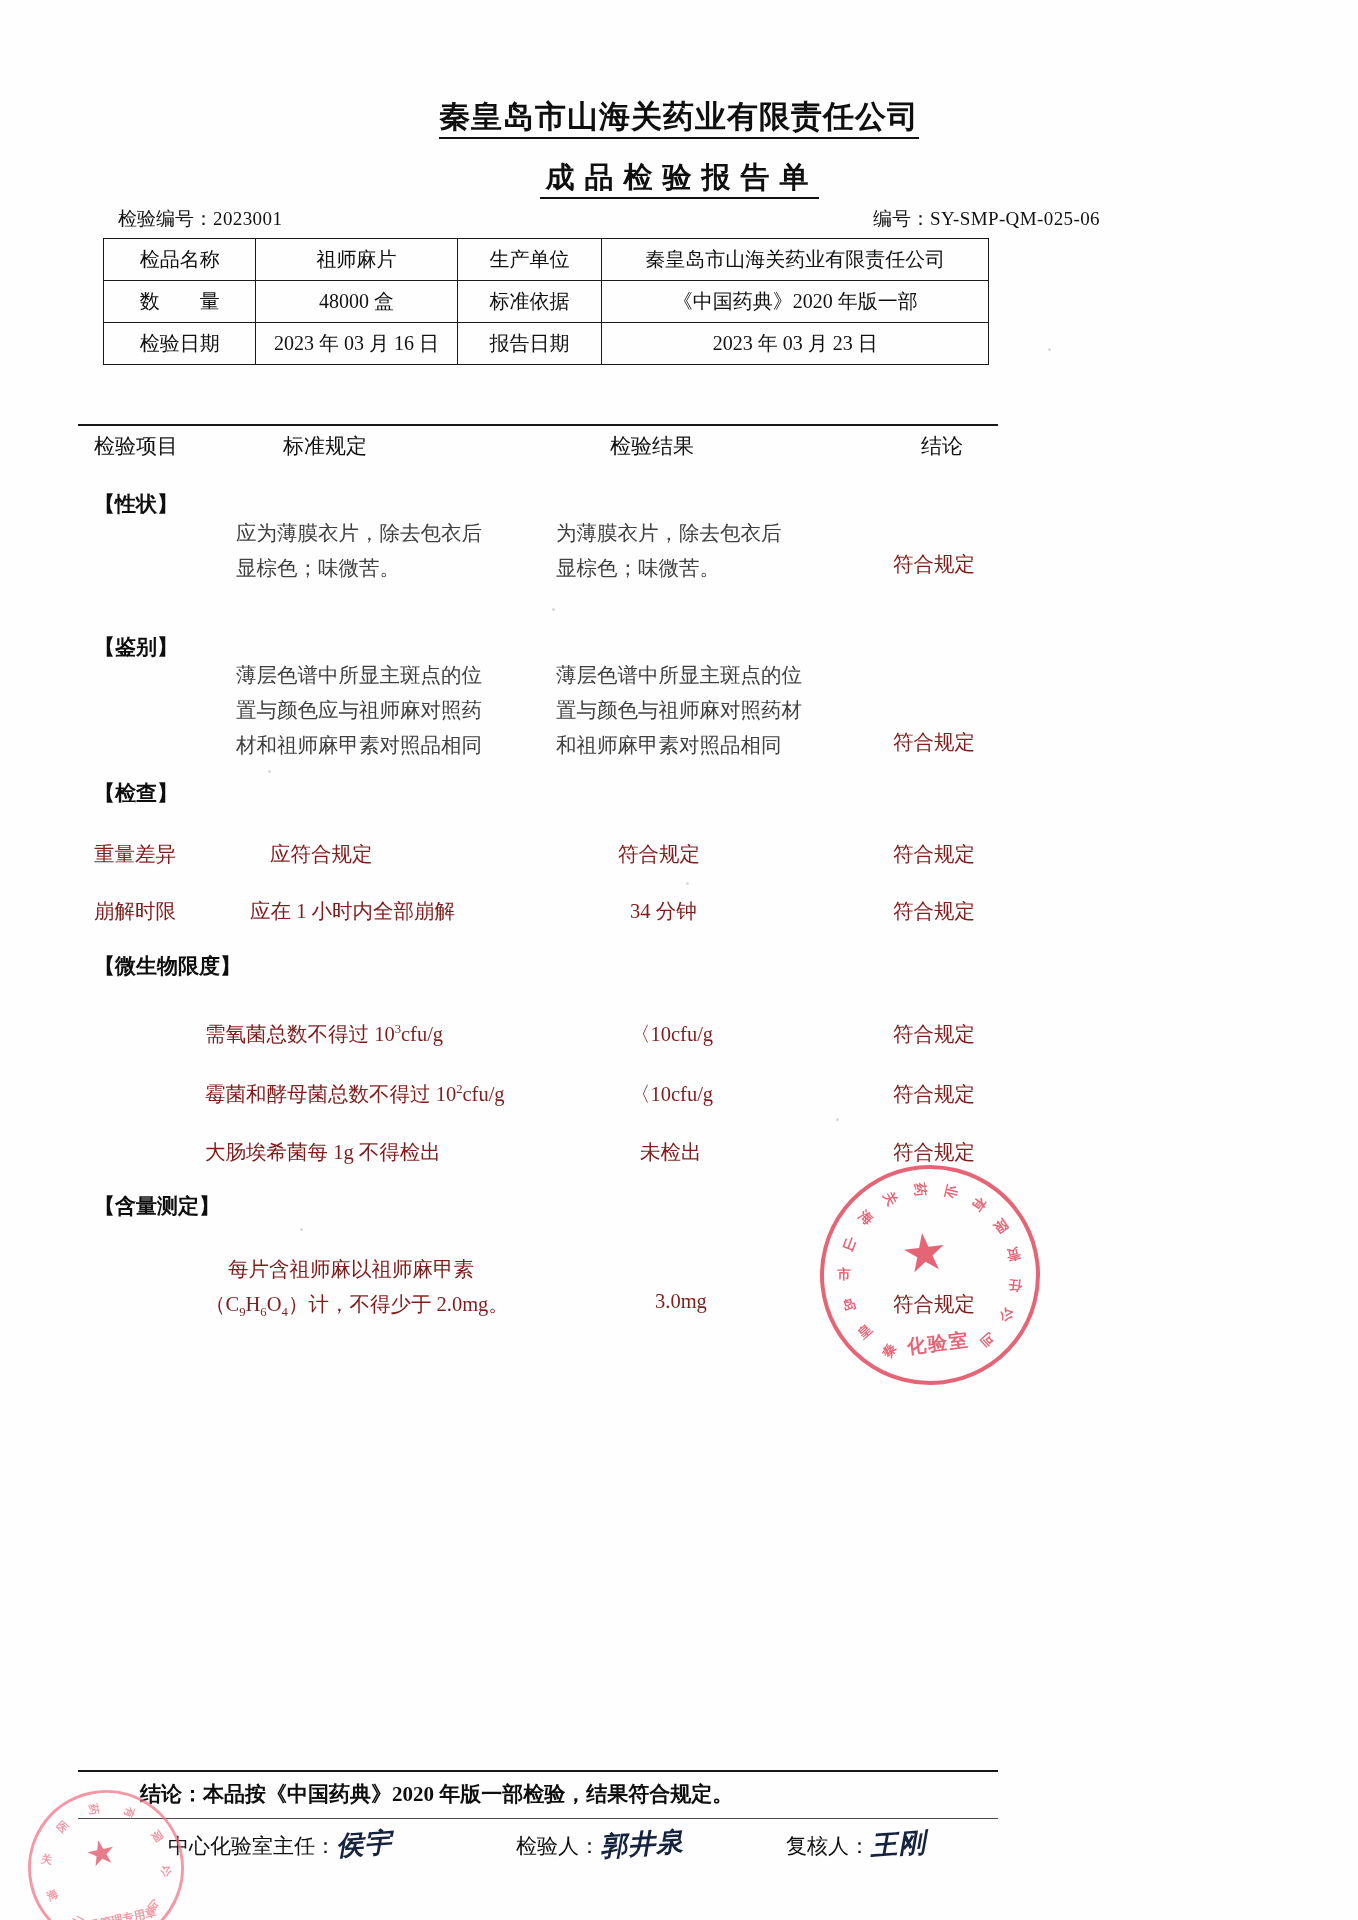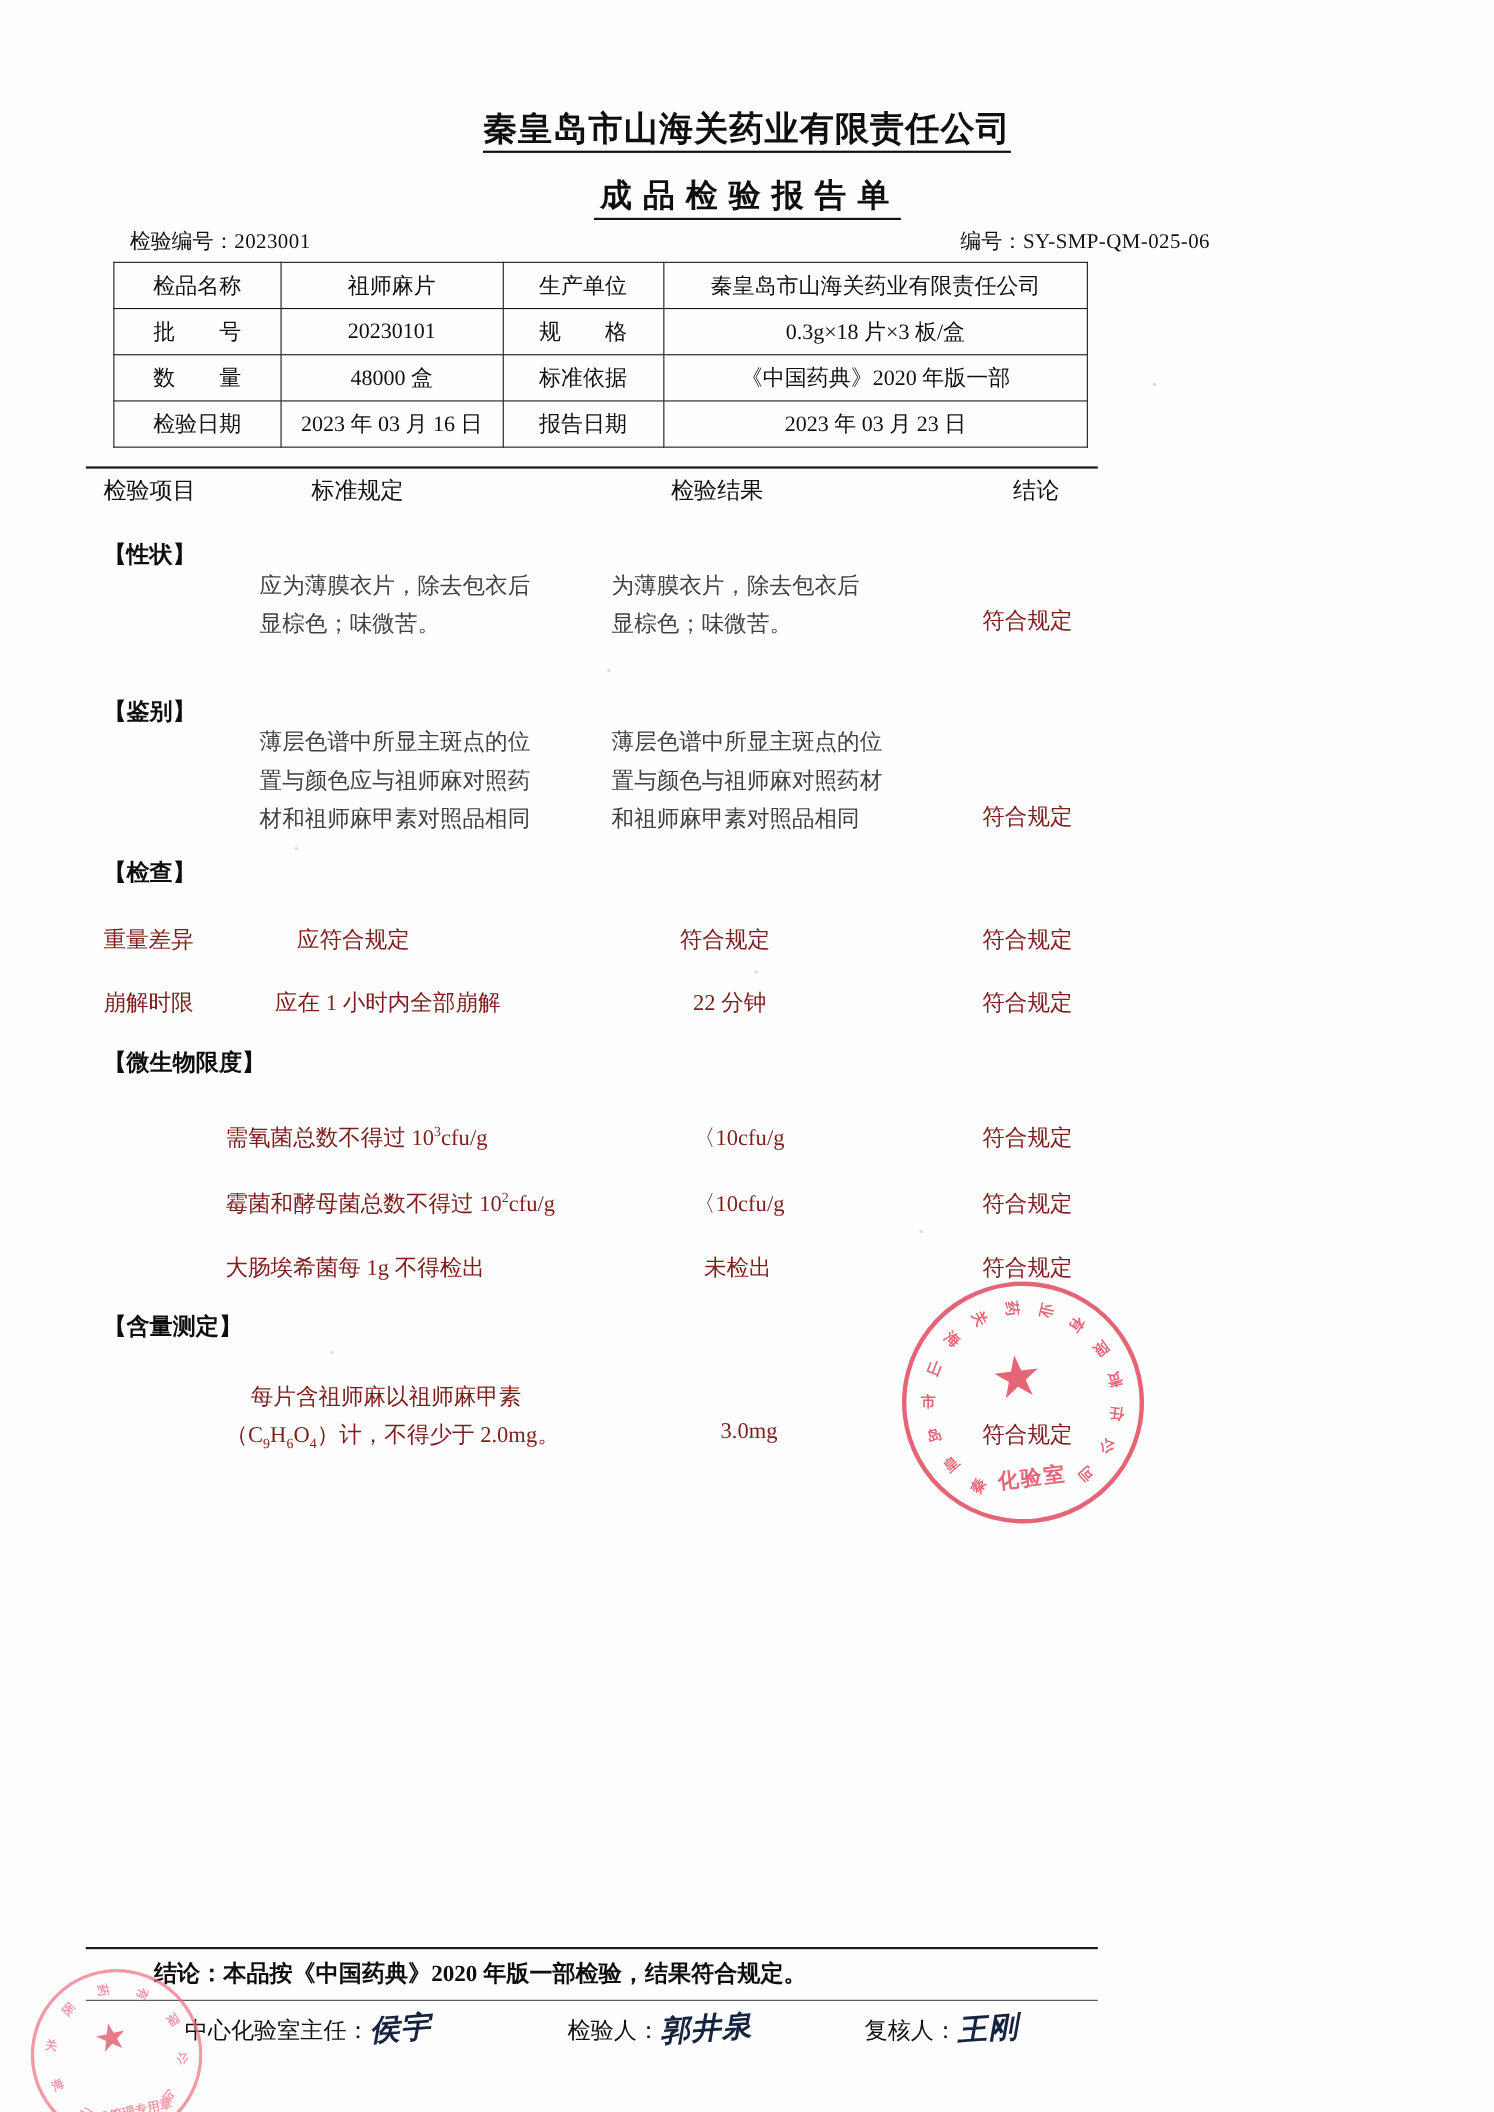--- a/index.html
+++ b/index.html
@@ -301,26 +301,20 @@
     </div>
   </div>
 
   <table class="info-table">
     <tbody>
       <tr>
         <td class="lbl">检品名称</td>
         <td class="val-a">祖师麻片</td>
         <td class="lbl-b">生产单位</td>
         <td class="val-b">秦皇岛市山海关药业有限责任公司</td>
-      </tr>
-      <tr>
-        <td class="lbl">批　　号</td>
-        <td class="val-a">20230101</td>
-        <td class="lbl-b">规　　格</td>
-        <td class="val-b">0.3g×18 片×3 板/盒</td>
       </tr>
       <tr>
         <td class="lbl">数　　量</td>
         <td class="val-a">48000 盒</td>
         <td class="lbl-b">标准依据</td>
         <td class="val-b">《中国药典》2020 年版一部</td>
       </tr>
       <tr>
         <td class="lbl">检验日期</td>
         <td class="val-a">2023 年 03 月 16 日</td>
@@ -356,21 +350,21 @@
 
   <div class="sec-head" style="left:94px; top:779px;">【检查】</div>
 
   <div class="inline" style="left:94px;  top:840px;">重量差异</div>
   <div class="inline" style="left:270px; top:840px;">应符合规定</div>
   <div class="inline" style="left:618px; top:840px;">符合规定</div>
   <div class="inline" style="left:893px; top:840px;">符合规定</div>
 
   <div class="inline" style="left:94px;  top:897px;">崩解时限</div>
   <div class="inline" style="left:250px; top:897px;">应在 1 小时内全部崩解</div>
-  <div class="inline" style="left:630px; top:897px;">22 分钟</div>
+  <div class="inline" style="left:630px; top:897px;">34 分钟</div>
   <div class="inline" style="left:893px; top:897px;">符合规定</div>
 
   <div class="sec-head" style="left:94px; top:952px;">【微生物限度】</div>
 
   <div class="inline" style="left:205px; top:1020px;"><span>需氧菌总数不得过 10</span><sup class="sm">3</sup><span>cfu/g</span></div>
   <div class="inline" style="left:630px; top:1020px;">〈10cfu/g</div>
   <div class="inline" style="left:893px; top:1020px;">符合规定</div>
 
   <div class="inline" style="left:205px; top:1080px;"><span>霉菌和酵母菌总数不得过 10</span><sup class="sm">2</sup><span>cfu/g</span></div>
   <div class="inline" style="left:630px; top:1080px;">〈10cfu/g</div>

